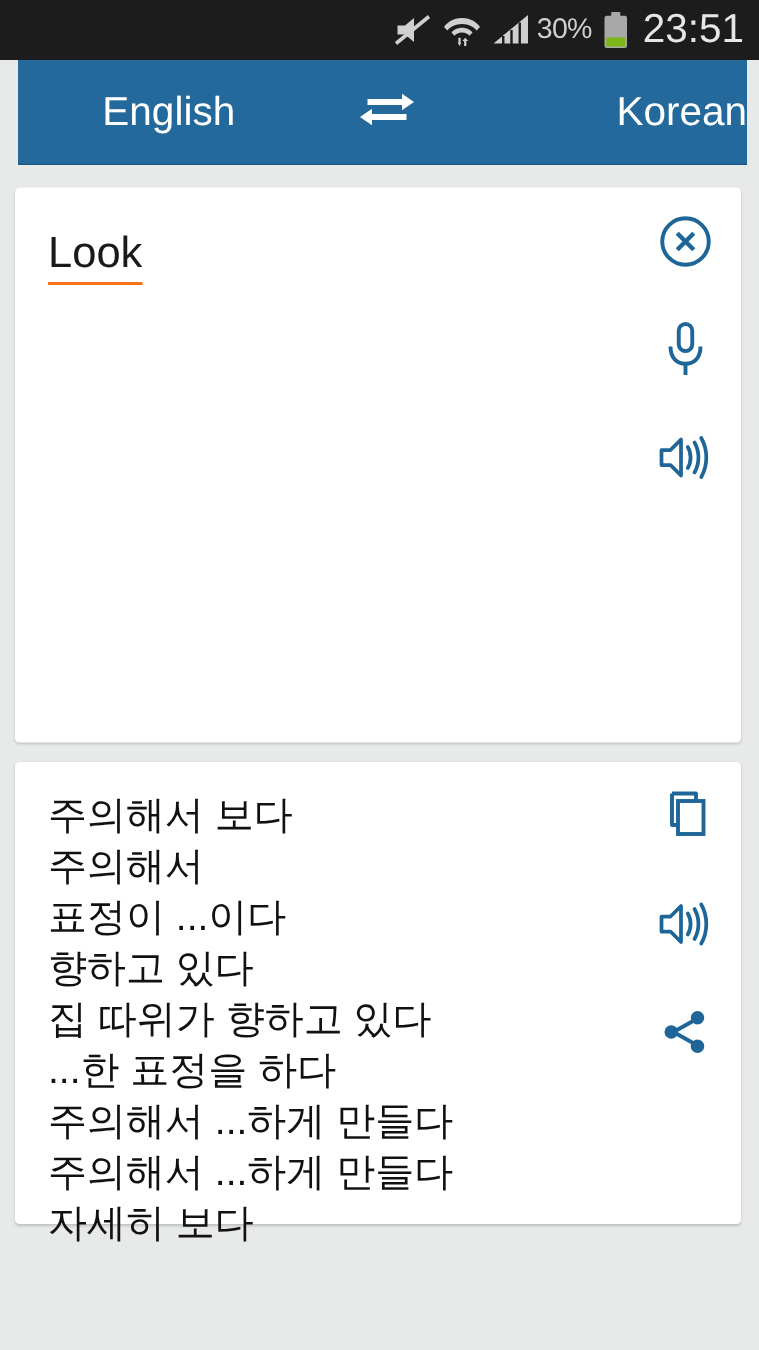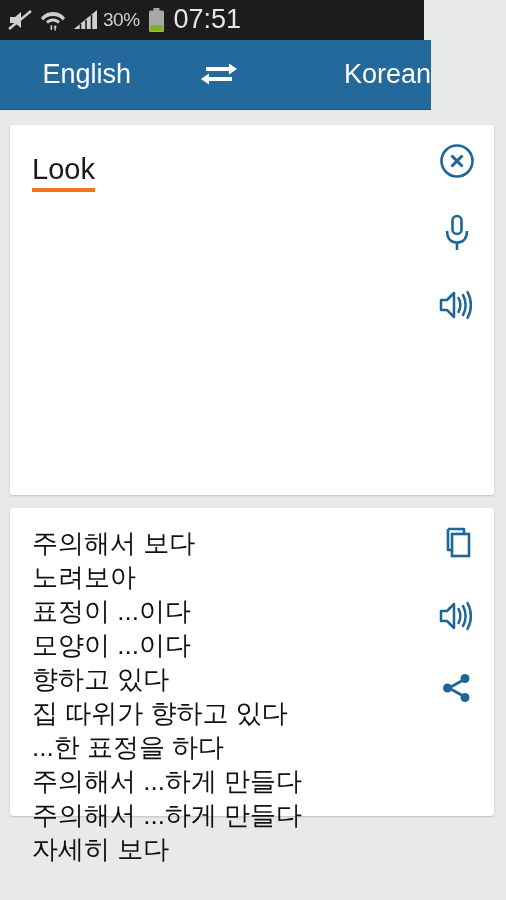--- a/index.html
+++ b/index.html
@@ -6,40 +6,40 @@
   html, body {
     width:506px; height:900px;
     background:#e8eaea;
     font-family:"Liberation Sans", sans-serif;
     overflow:hidden;
   }
 
   
   .statusbar {
     position:absolute; top:0; left:0;
-    width:424px; height:40px;
+    width:506px; height:40px;
     background:#1c1c1c;
-    display:flex; align-items:center; 
+    display:flex; align-items:center; justify-content:flex-end;
     padding-right:10px;
   }
   .sb-item { display:flex; align-items:center; margin-left:7px; }
   .sb-pct {
     color:#cfcfcf; font-size:19px; letter-spacing:-0.5px;
     margin-left:4px; margin-right:1px;
   }
   .sb-clock {
     color:#e6e6e6; font-size:27px; font-weight:300;
     letter-spacing:0px; margin-left:9px; line-height:1;
     position:relative; top:-1px;
   }
 
   
   .header {
-    position:absolute; top:40px; left:0;
-    width:431px; height:70px;
+    position:absolute; top:40px; left:12px;
+    width:486px; height:70px;
     background:#24699c;
     display:flex; align-items:center;
     border-bottom:1px solid #1d5a87;
   }
   .lang {
     flex:1; text-align:center;
     color:#ffffff; font-size:27px; font-weight:400;
   }
   .lang.left { padding-right:10px; }
   .lang.right { padding-left:4px;text-align:right; }
@@ -68,21 +68,21 @@
          width:44px; height:44px; }
 
   
   .source-text {
     position:absolute; top:26px; left:22px;
     right:86px;
     font-size:29px; color:#1a1a1a;
     line-height:1.25;
   }
   .source-text span {
-    border-bottom:4px solid #f97316;
+    border-bottom:2px solid #f97316;
     padding-bottom:3px;
   }
 
   
   .result-list {
     position:absolute; top:18px; left:22px;
     right:80px;
     overflow:hidden;
     height:362px;
   }
@@ -126,21 +126,21 @@
   <div class="sb-pct">30%</div>
 
   <div class="sb-item">
     <svg width="17" height="25" viewBox="0 0 17 25">
       <rect x="5.5" y="0" width="6" height="3" fill="#a8a8a8"></rect>
       <rect x="1" y="2.5" width="15" height="21.5" rx="1.5" fill="#a8a8a8"></rect>
       <rect x="2.2" y="17" width="12.6" height="6" fill="#7cb518"></rect>
     </svg>
   </div>
 
-  <div class="sb-clock">07:51</div>
+  <div class="sb-clock">23:51</div>
 </div>
 
 <div class="header">
 
   <div class="lang left">English</div>
 
   <div class="swap-btn">
     <span>
       <svg width="42" height="32" viewBox="0 0 42 32">
         <path d="M8 10 L31 10 L31 6.5 L39 12 L31 17.5 L31 14 L8 14 Z" fill="#ffffff"></path>
@@ -191,23 +191,22 @@
       </span>
     </div>
 
   </div>
 </div>
 
 <div class="card" id="result-card">
 
   <div class="result-list">
     <div class="result-line">주의해서 보다</div>
-    <div class="result-line">노려보아</div>
+    <div class="result-line">주의해서</div>
     <div class="result-line">표정이 ...이다</div>
-    <div class="result-line">모양이 ...이다</div>
     <div class="result-line">향하고 있다</div>
     <div class="result-line">집 따위가 향하고 있다</div>
     <div class="result-line">...한 표정을 하다</div>
     <div class="result-line">주의해서 ...하게 만들다</div>
     <div class="result-line">주의해서 ...하게 만들다</div>
     <div class="result-line">자세히 보다</div>
   </div>
 
   <div class="card-actions">
 

